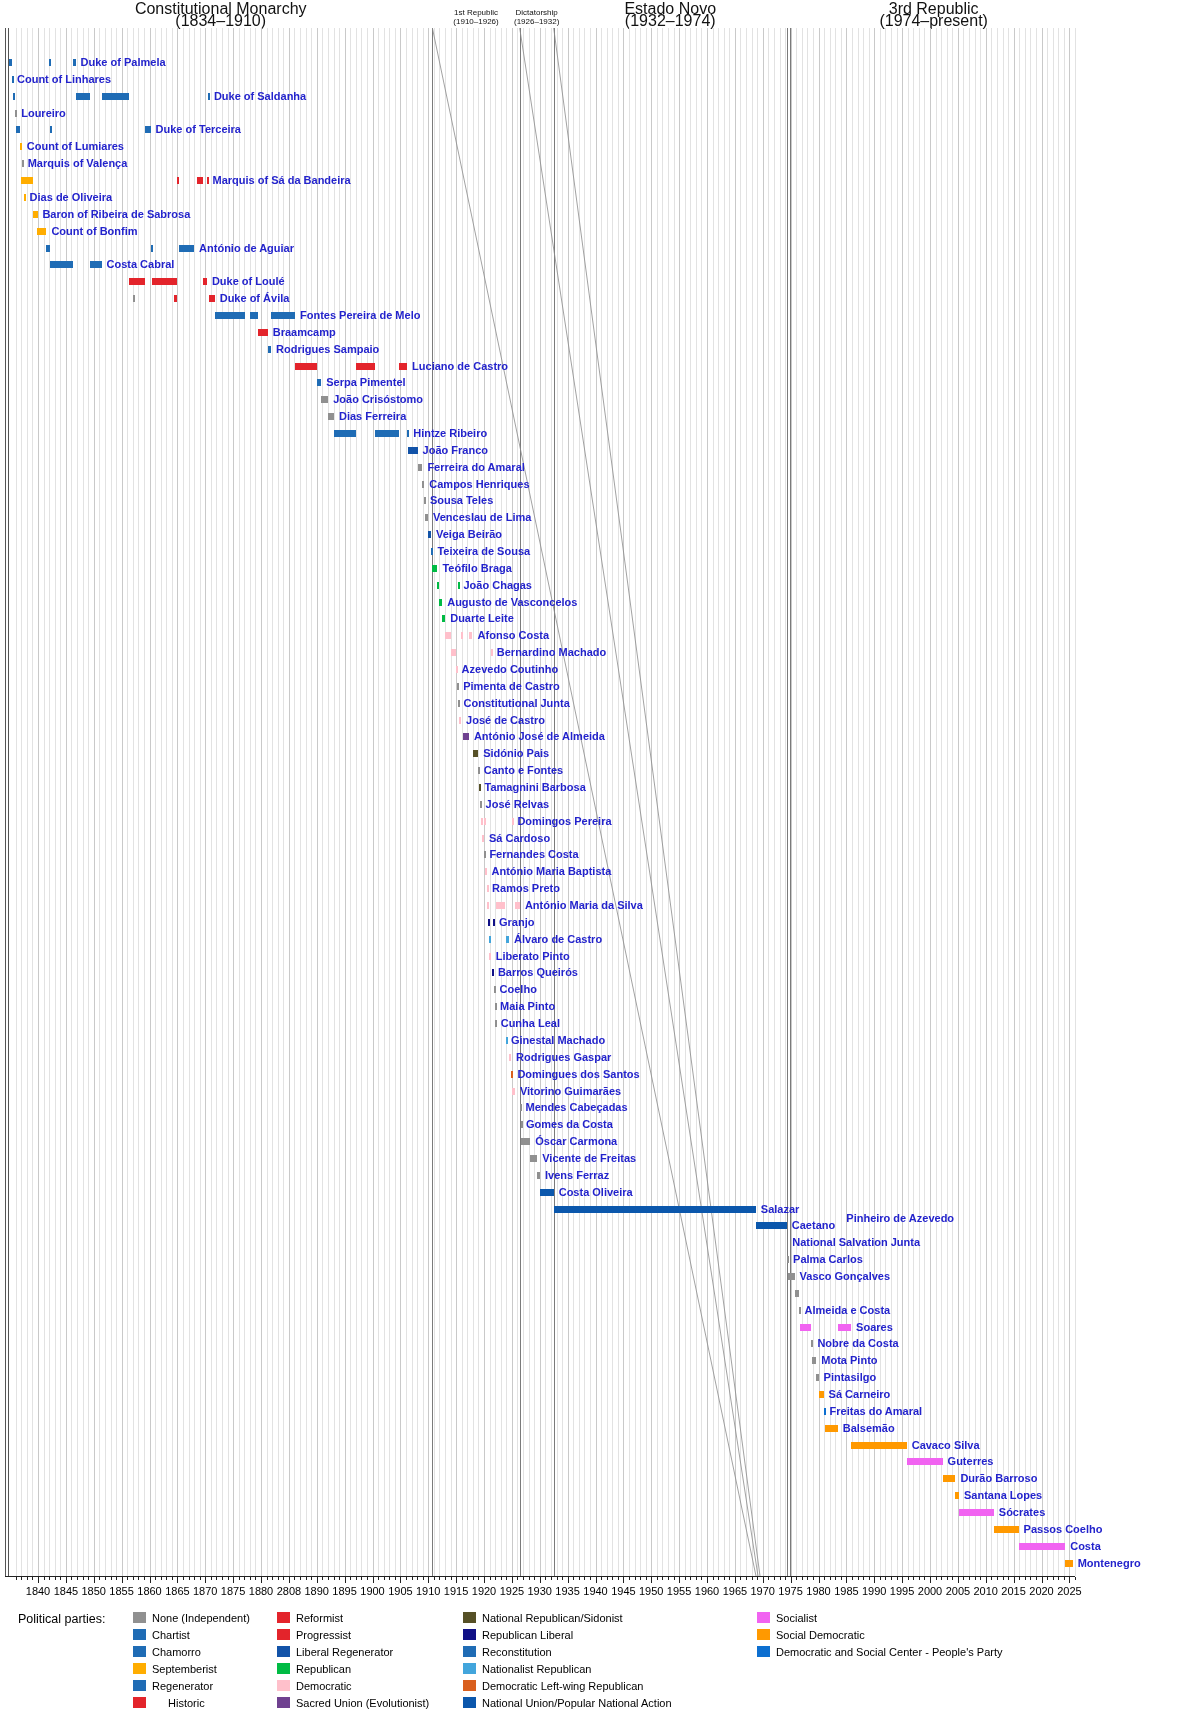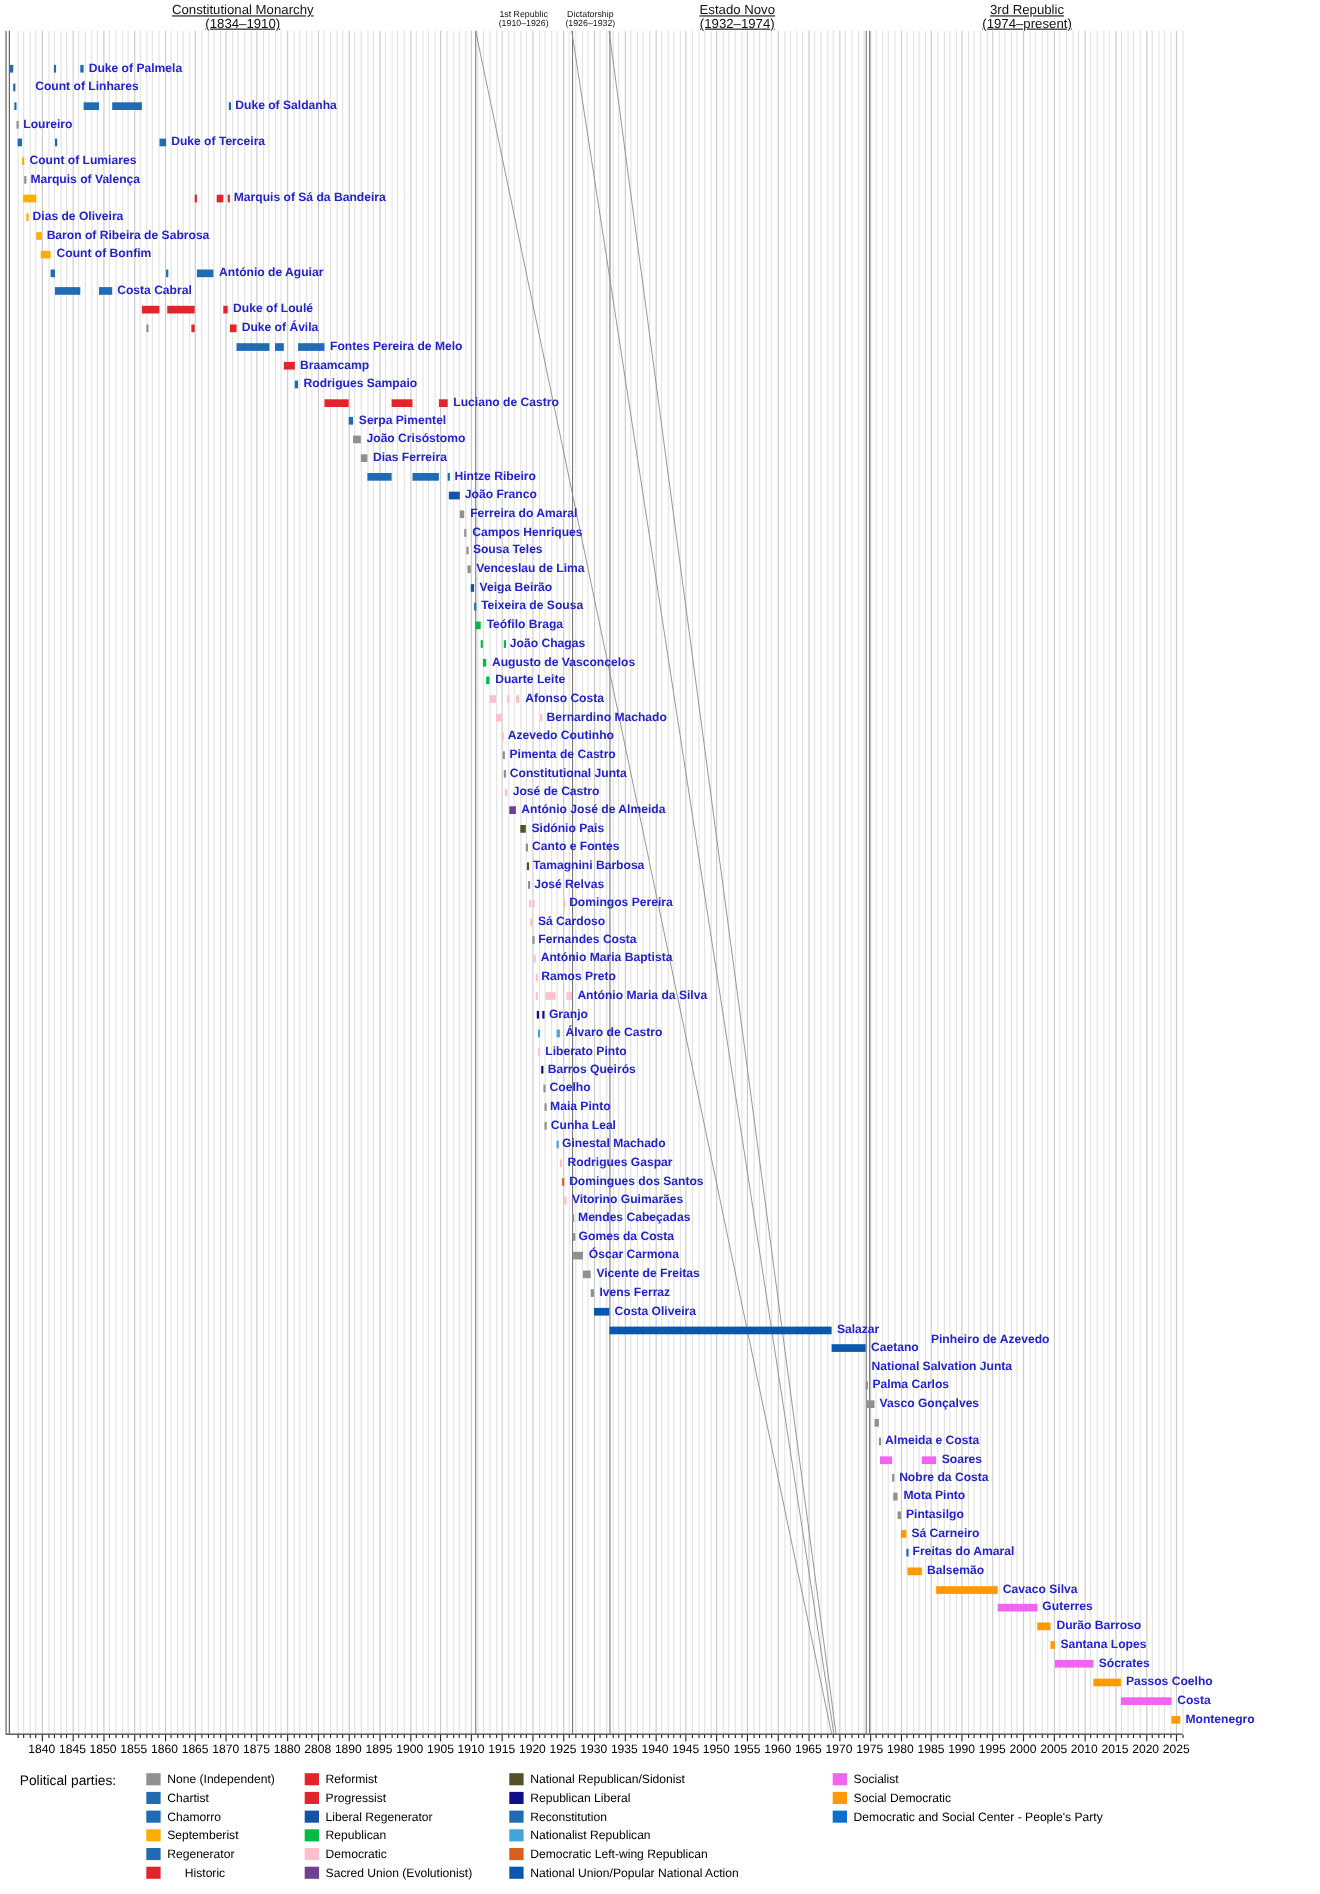--- a/index.html
+++ b/index.html
@@ -6,21 +6,21 @@
   #stage{position:relative;width:1200px;height:1722px;background:#fff;overflow:hidden;
          font-family:"Liberation Sans","DejaVu Sans",sans-serif;}
   .gridline{position:absolute;width:1px;background:#e2e2e2;}
   .gridline.major{background:#c9c9c9;}
   .eraline{position:absolute;width:1px;background:#7a7a7a;}
   .leftedge{position:absolute;width:1px;background:#555;}
   .bar{position:absolute;height:7px;}
   .pmlabel{position:absolute;font-size:11px;font-weight:bold;color:#2323cc;white-space:nowrap;line-height:14px;}
   .era-h{position:absolute;text-align:center;color:#111;white-space:nowrap;transform:translateX(-50%);}
   .era-h .l1{font-weight:normal;}
-  .era-big{font-size:12px;line-height:12px;top:3px;text-decoration:underline;}
+  .era-big{font-size:16px;line-height:12px;top:3px;}
   .era-small{font-size:8px;line-height:9px;top:8px;}
   .axisline{position:absolute;height:1px;background:#222;}
   .tick{position:absolute;width:1px;background:#222;}
   .ticklabel{position:absolute;font-size:11px;color:#000;transform:translateX(-50%);white-space:nowrap;}
   #legend-title{position:absolute;left:18px;top:1612px;font-size:12.5px;color:#000;}
   .lg-swatch{position:absolute;width:13px;height:11px;}
   .lg-label{position:absolute;font-size:11px;color:#000;white-space:nowrap;}
   svg.overlay{position:absolute;left:0;top:0;pointer-events:none;}
 </style>
 </head>
@@ -253,21 +253,21 @@
       <line x1="432.4" y1="28" x2="756" y2="1576" stroke="#8a8a8a" stroke-width="0.8"></line>
       <line x1="519.7" y1="28" x2="758" y2="1576" stroke="#8a8a8a" stroke-width="0.8"></line>
       <line x1="553.7" y1="28" x2="760" y2="1576" stroke="#8a8a8a" stroke-width="0.8"></line>
     </svg>
   <div id="rows">
       <div class="bar" title="Duke of Palmela" style="left: 9px; width: 3.3px; top: 59px; background: rgb(31, 108, 181);"></div>
       <div class="bar" title="Duke of Palmela" style="left: 48.6px; width: 2px; top: 59px; background: rgb(31, 108, 181);"></div>
       <div class="bar" title="Duke of Palmela" style="left: 73.1px; width: 2.5px; top: 59px; background: rgb(31, 108, 181);"></div>
       <div class="pmlabel" style="left: 80.6px; top: 55px;">Duke of Palmela</div>
       <div class="bar" title="Count of Linhares" style="left: 12.3px; width: 2px; top: 75.9px; background: rgb(31, 108, 181);"></div>
-      <div class="pmlabel" style="left: 32px; top: 71.9px;">Count of Linhares</div>
+      <div class="pmlabel" style="left: 17px; top: 71.9px;">Count of Linhares</div>
       <div class="bar" title="Duke of Saldanha" style="left: 12.9px; width: 2.2px; top: 92.7px; background: rgb(31, 108, 181);"></div>
       <div class="bar" title="Duke of Saldanha" style="left: 75.6px; width: 14.8px; top: 92.7px; background: rgb(31, 108, 181);"></div>
       <div class="bar" title="Duke of Saldanha" style="left: 101.5px; width: 27.9px; top: 92.7px; background: rgb(31, 108, 181);"></div>
       <div class="bar" title="Duke of Saldanha" style="left: 207.5px; width: 2px; top: 92.7px; background: rgb(31, 108, 181);"></div>
       <div class="pmlabel" style="left: 213.9px; top: 88.7px;">Duke of Saldanha</div>
       <div class="bar" title="Loureiro" style="left: 15.1px; width: 2px; top: 109.6px; background: rgb(144, 144, 144);"></div>
       <div class="pmlabel" style="left: 21.2px; top: 105.6px;">Loureiro</div>
       <div class="bar" title="Duke of Terceira" style="left: 16.2px; width: 4.2px; top: 126.4px; background: rgb(31, 108, 181);"></div>
       <div class="bar" title="Duke of Terceira" style="left: 50.3px; width: 2px; top: 126.4px; background: rgb(31, 108, 181);"></div>
       <div class="bar" title="Duke of Terceira" style="left: 145px; width: 5.6px; top: 126.4px; background: rgb(31, 108, 181);"></div>

